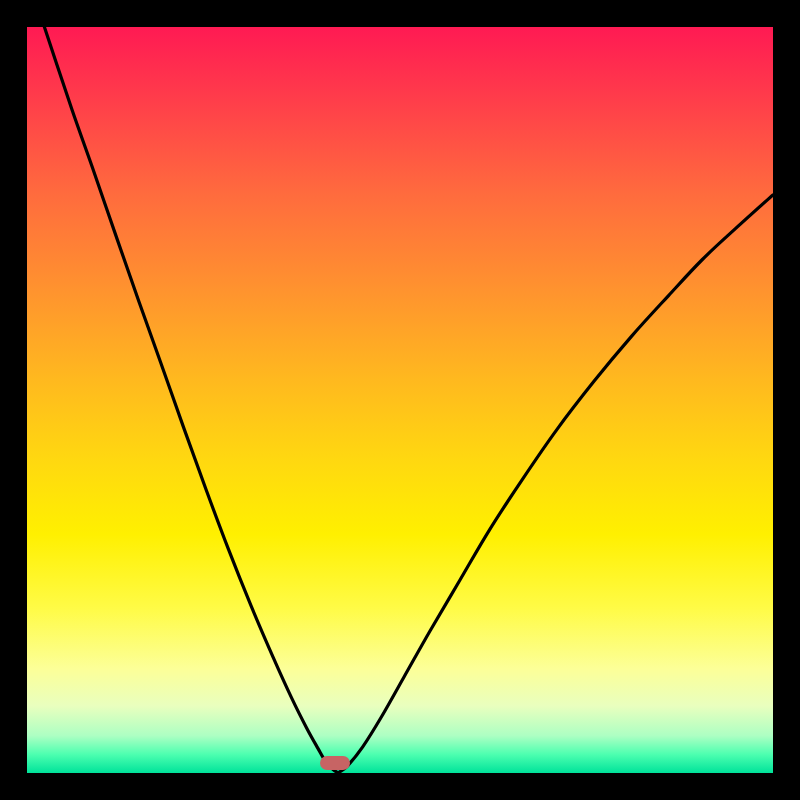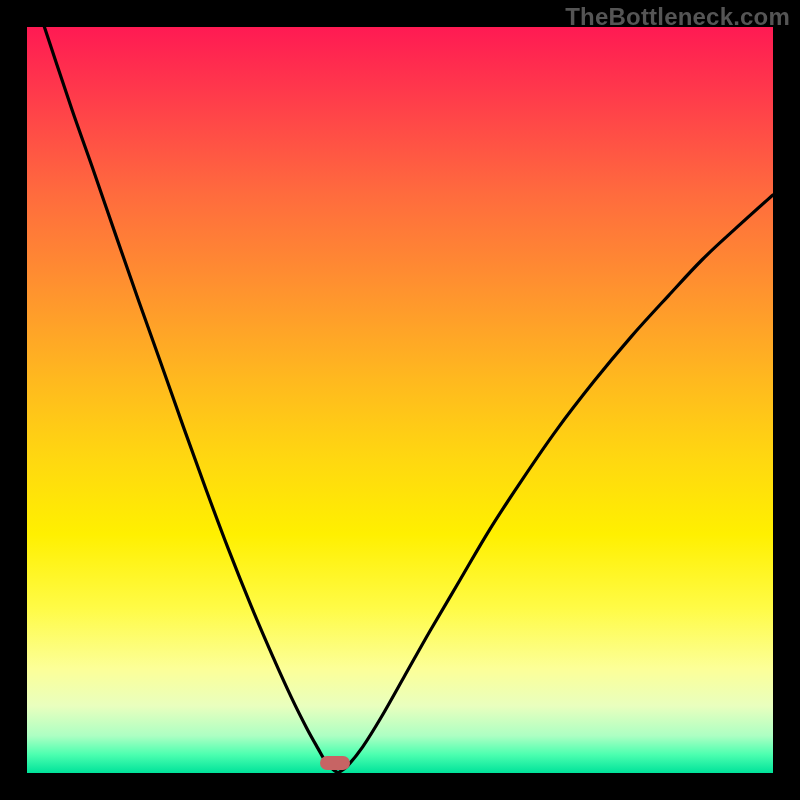--- a/index.html
+++ b/index.html
@@ -83,14 +83,13 @@
     <div class="gradient"></div>
 
     <svg class="curve" viewBox="0 0 746 746" preserveAspectRatio="none">
       <path id="left-curve-path" fill="none" stroke-width="3.2" stroke-linecap="round" stroke-linejoin="round" stroke="#000000" d="M 0.00 -52.22 C 3.73 -41.03, 14.92 -7.46, 22.38 14.92 C 29.84 37.30, 37.30 60.30, 44.76 82.06 C 52.22 103.82, 59.68 124.08, 67.14 145.47 C 74.60 166.86, 82.06 188.86, 89.52 210.37 C 96.98 231.88, 104.44 253.39, 111.90 274.53 C 119.36 295.66, 126.82 316.18, 134.28 337.19 C 141.74 358.20, 149.20 379.71, 156.66 400.60 C 164.12 421.49, 171.58 442.25, 179.04 462.52 C 186.50 482.79, 193.96 502.93, 201.42 522.20 C 208.88 541.47, 216.34 560.12, 223.80 578.15 C 231.26 596.18, 239.34 614.83, 246.18 630.37 C 253.02 645.91, 259.24 659.59, 264.83 671.40 C 270.42 683.21, 275.40 692.91, 279.75 701.24 C 284.10 709.57, 287.83 715.91, 290.94 721.38 C 294.05 726.85, 295.91 730.58, 298.40 734.06 C 300.89 737.55, 303.75 740.28, 305.86 742.27 C 307.97 744.26, 310.21 745.38, 311.08 746.00"></path>
       <path id="right-curve-path" fill="none" stroke-width="3.2" stroke-linecap="round" stroke-linejoin="round" stroke="#000000" d="M 311.08 746.00 C 312.70 744.76, 316.68 742.89, 320.78 738.54 C 324.88 734.19, 330.11 727.97, 335.70 719.89 C 341.29 711.81, 347.51 701.61, 354.35 690.05 C 361.19 678.49, 368.65 664.81, 376.73 650.51 C 384.81 636.21, 393.52 620.42, 402.84 604.26 C 412.17 588.10, 422.73 570.44, 432.68 553.53 C 442.63 536.62, 451.95 519.84, 462.52 502.80 C 473.09 485.77, 484.90 467.99, 496.09 451.33 C 507.28 434.67, 517.85 419.00, 529.66 402.84 C 541.47 386.68, 554.53 369.89, 566.96 354.35 C 579.39 338.81, 591.83 323.89, 604.26 309.59 C 616.69 295.29, 629.75 281.37, 641.56 268.56 C 653.37 255.75, 663.94 243.94, 675.13 232.75 C 686.32 221.56, 696.89 212.24, 708.70 201.42 C 720.51 190.60, 739.78 173.44, 746.00 167.85"></path>
     </svg>
 
     <div id="marker" class="marker" style="width: 30px; height: 14px; background: rgb(199, 100, 100); left: 293.098px; top: 729.302px;"></div>
   </div>
 
-  <div class="watermark">TheBottleneck.com</div>
 </div>
 
 </body></html>

